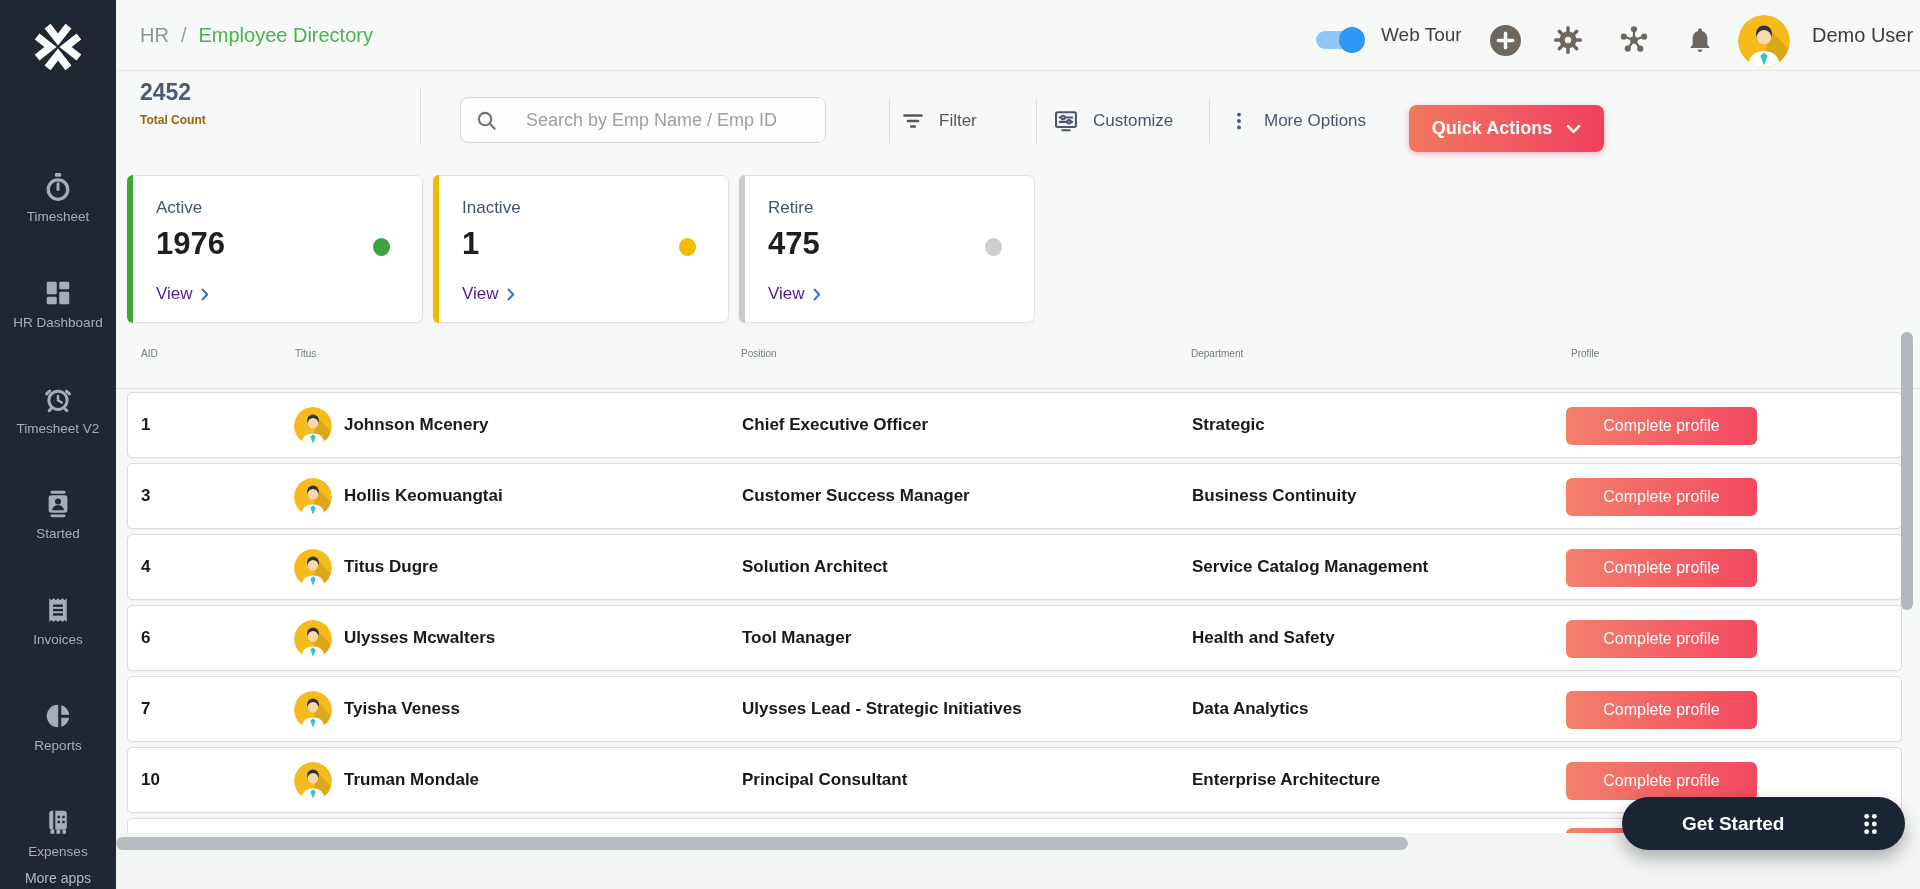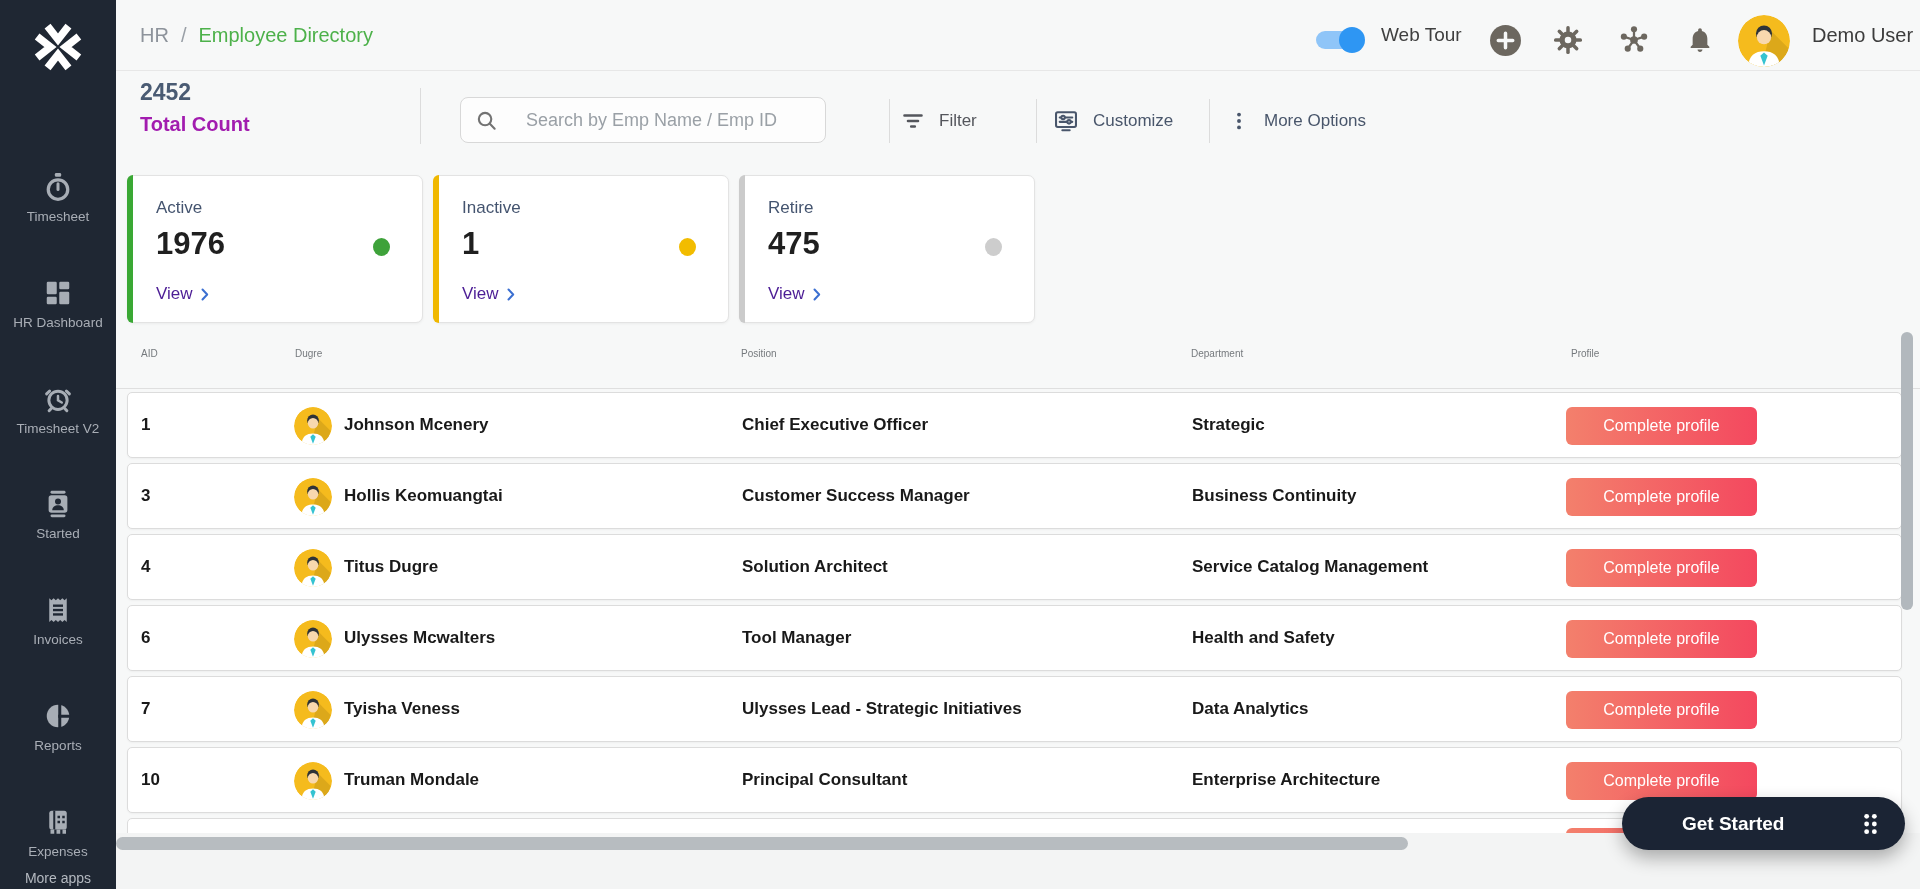--- a/index.html
+++ b/index.html
@@ -25,21 +25,21 @@
   .toggle{position:absolute;left:1316px;top:31px;width:42px;height:18px;border-radius:9px;background:#8fc5f8;cursor:pointer;}
   .toggle-knob{position:absolute;right:-7px;top:-4px;width:26px;height:26px;border-radius:50%;background:#2e96f3;}
   .webtour-label{position:absolute;left:1381px;top:0;height:70px;display:flex;align-items:center;font-size:19px;color:#3f3f3f;}
   .hdr-icon{position:absolute;cursor:pointer;color:#6c675f;}
   .avatar-hdr{position:absolute;left:1738px;top:15px;width:52px;height:52px;border-radius:50%;overflow:hidden;cursor:pointer;}
   .user-name{position:absolute;left:1812px;top:0;height:70px;display:flex;align-items:center;font-size:20px;color:#3c3c3c;}
 
   
   .count-block{position:absolute;left:140px;top:79px;}
   .count-value{font-size:23px;font-weight:700;color:#4a5b73;}
-  .count-label{font-size:20px;font-weight:700;color:#a21caf;margin-top:7px;}
+  .count-label{font-size:12px;font-weight:700;color:#a16207;margin-top:7px;}
   .v-div{position:absolute;top:99px;width:1px;height:44px;background:#dcdcdc;}
   .search-box{position:absolute;left:460px;top:97px;width:366px;height:46px;background:#fdfdfd;border:1px solid #d8d8d8;
               border-radius:8px;display:flex;align-items:center;padding:0 14px;box-sizing:border-box;gap:26px;}
   .search-input{border:none;outline:none;background:transparent;flex:1;font-size:18px;color:#333;
                 font-family:"Liberation Sans",sans-serif;min-width:0;}
   .search-input::placeholder{color:#9aa0a6;}
   .tb-item{position:absolute;top:98px;height:46px;display:flex;align-items:center;gap:14px;cursor:pointer;}
   .tb-label{font-size:17px;}
   .filter-group{left:901px;}  .filter-group .tb-label{color:#54565c;}
   .customize-group{left:1053px;} .customize-group .tb-label{color:#49566b;}
@@ -298,20 +298,28 @@
     <span>
       <svg width="22" height="24" viewBox="0 0 24 24" fill="#49566b">
         <circle cx="12" cy="5" r="2.1"></circle>
           <circle cx="12" cy="12" r="2.1"></circle>
           <circle cx="12" cy="19" r="2.1"></circle>
       </svg>
       </span>
     <span class="tb-label">More Options</span>
   </div>
 
+  <button class="quick-actions">
+    <span>Quick Actions</span>
+    <span>
+      <svg width="15" height="10" viewBox="0 0 16 10" fill="none" stroke="#ffffff" stroke-width="2.8" stroke-linecap="round" stroke-linejoin="round">
+        <path d="M2 2 L8 8 L14 2"></path>
+      </svg>
+      </span>
+  </button>
 
   <div class="cards">
     <div class="card">
       <div class="card-accent" style="background: rgb(58, 168, 52);"></div>
       <div class="card-label">Active</div>
       <div class="card-value">1976</div>
       <span class="card-dot" style="background: rgb(62, 162, 58);"></span>
       <div class="card-view">
         <span>View</span>
         <span>
@@ -345,21 +353,21 @@
         <span>
           <svg width="8" height="13" viewBox="0 0 8 13" fill="none" stroke="#3b6fd1" stroke-width="2" stroke-linecap="round" stroke-linejoin="round">
             <path d="M1.5 1.5 L6.2 6.5 L1.5 11.5"></path>
           </svg>
           </span>
       </div>
     </div>
   </div>
 
   <span class="thead th-aid" style="position:absolute">AID</span>
-  <span class="thead th-name" style="position:absolute">Dugre</span>
+  <span class="thead th-name" style="position:absolute">Titus</span>
   <span class="thead th-pos" style="position:absolute">Position</span>
   <span class="thead th-dept" style="position:absolute">Department</span>
   <span class="thead th-profile" style="position:absolute">Profile</span>
   <div class="thead-line"></div>
 
   <div class="tbody">
   <div class="trow">
     <span class="cell c-aid">1</span>
     <span class="avatar">
       <svg width="38" height="38" viewBox="0 0 48 48">

